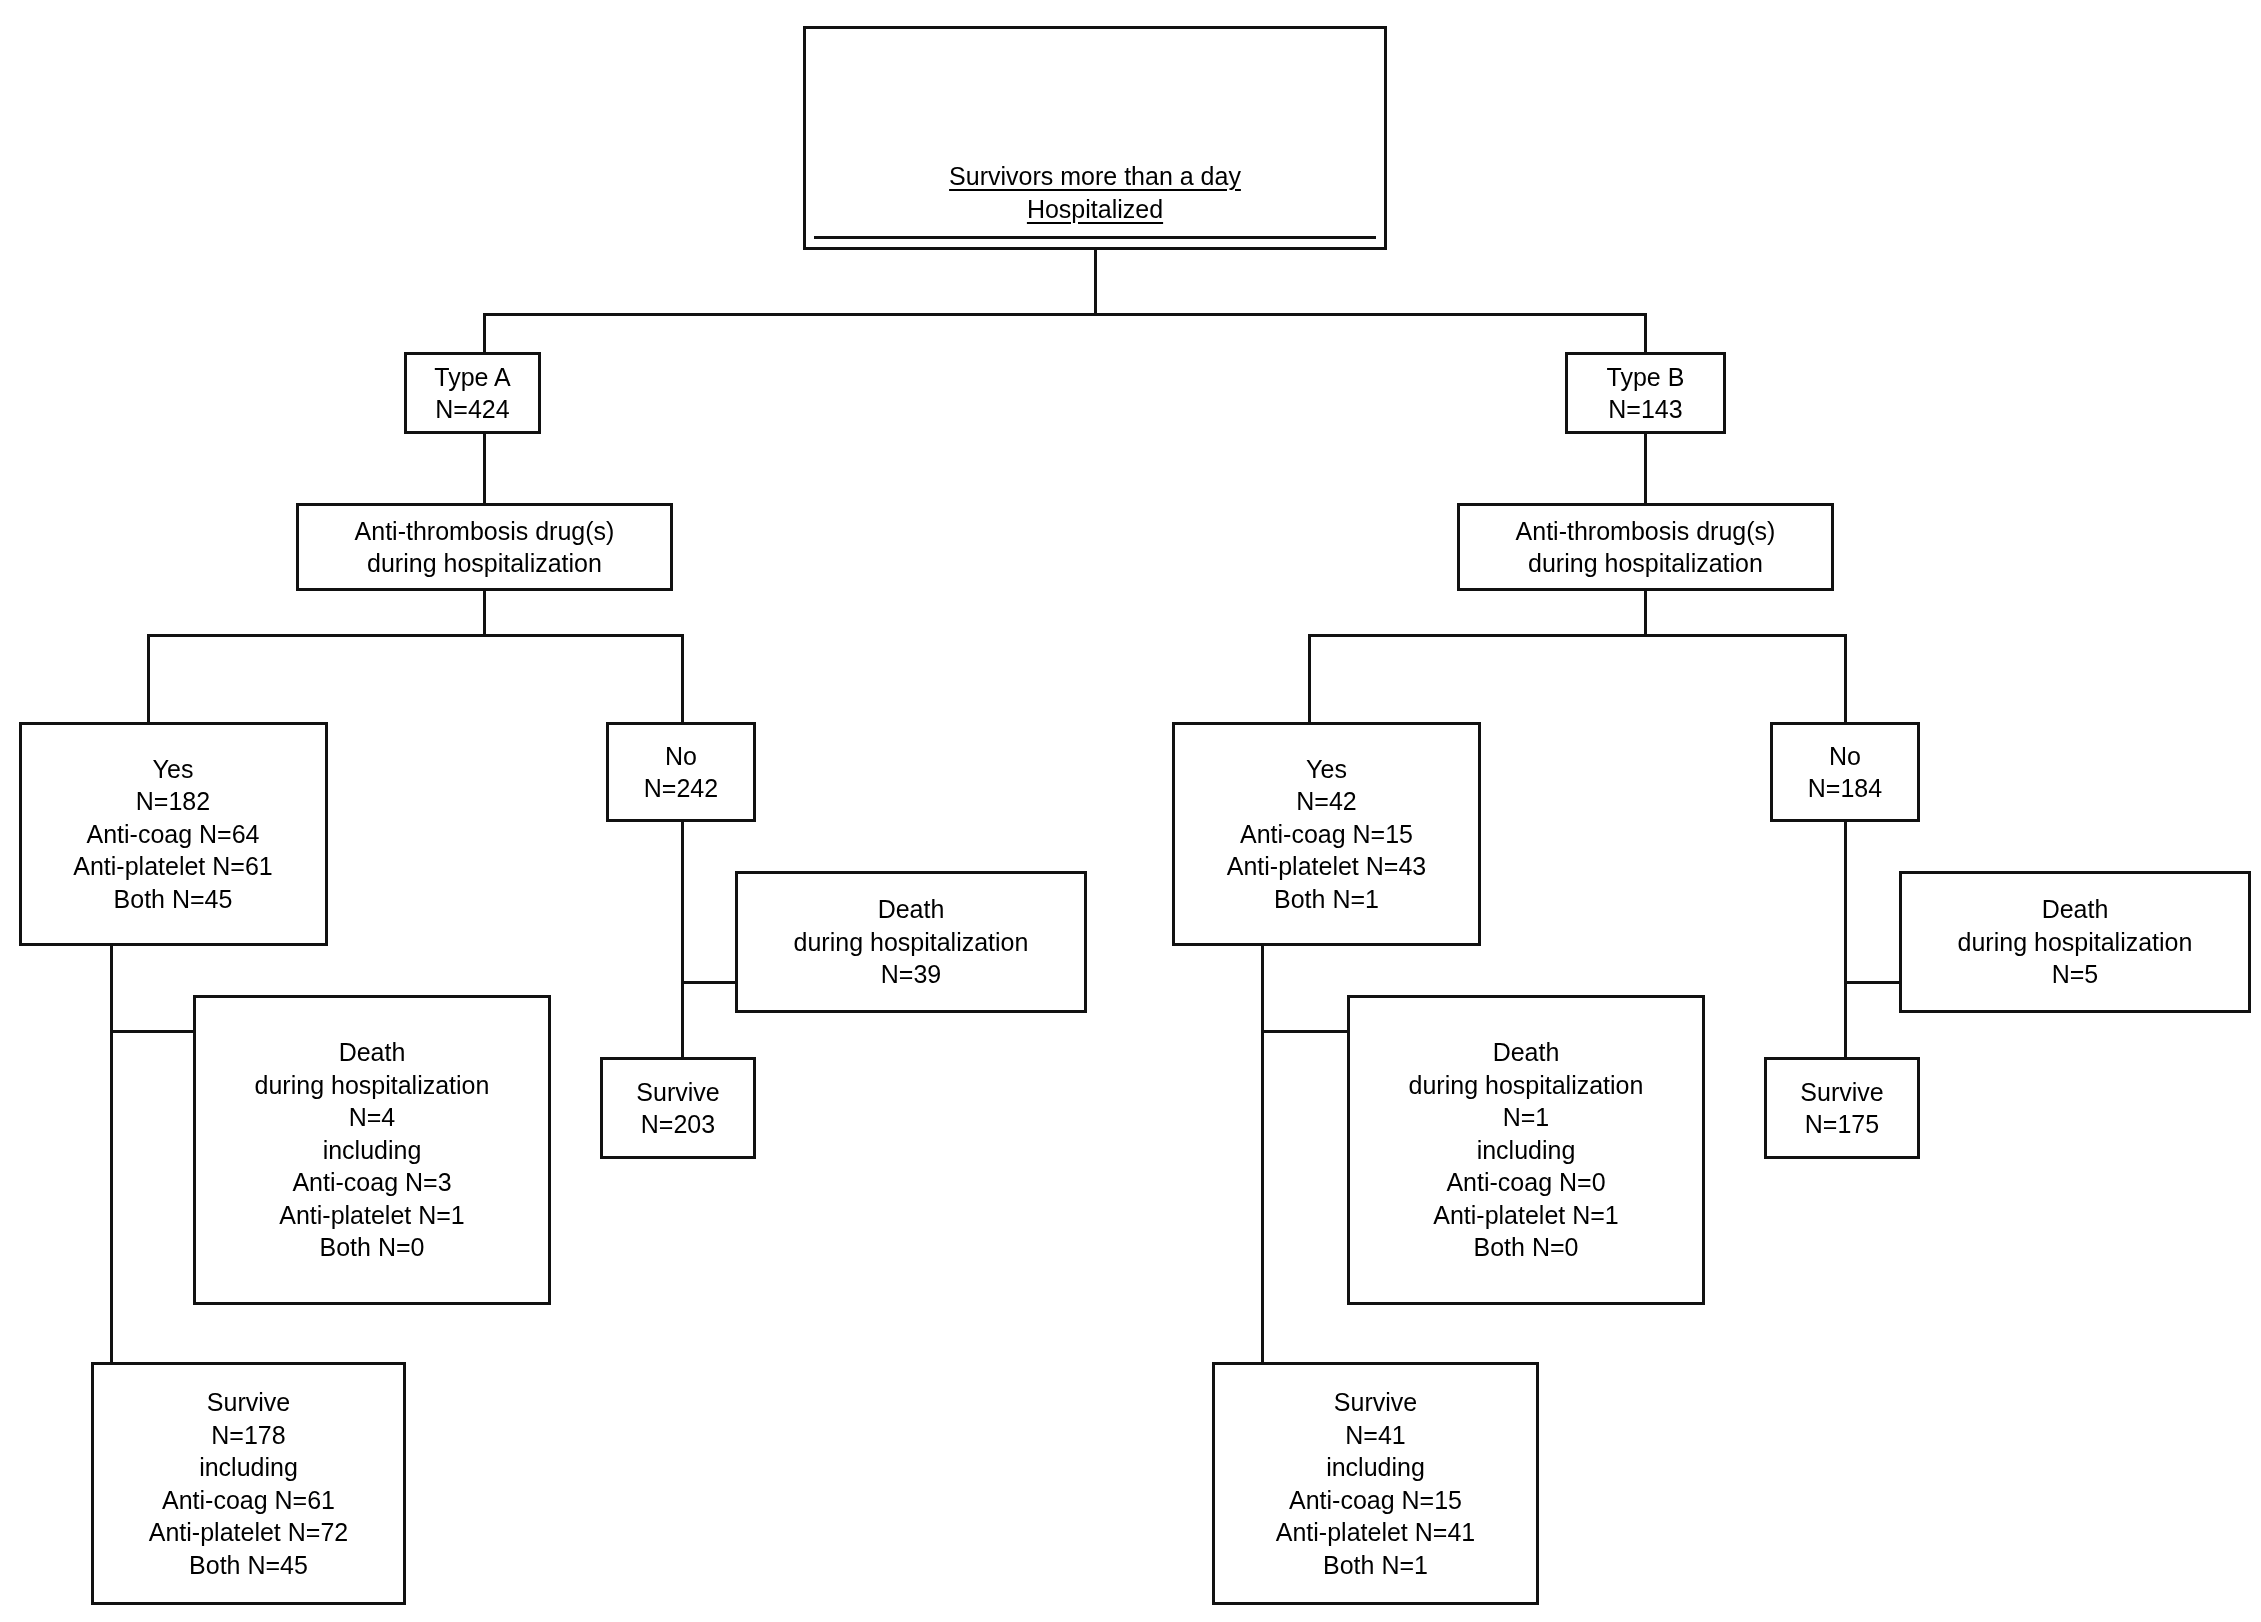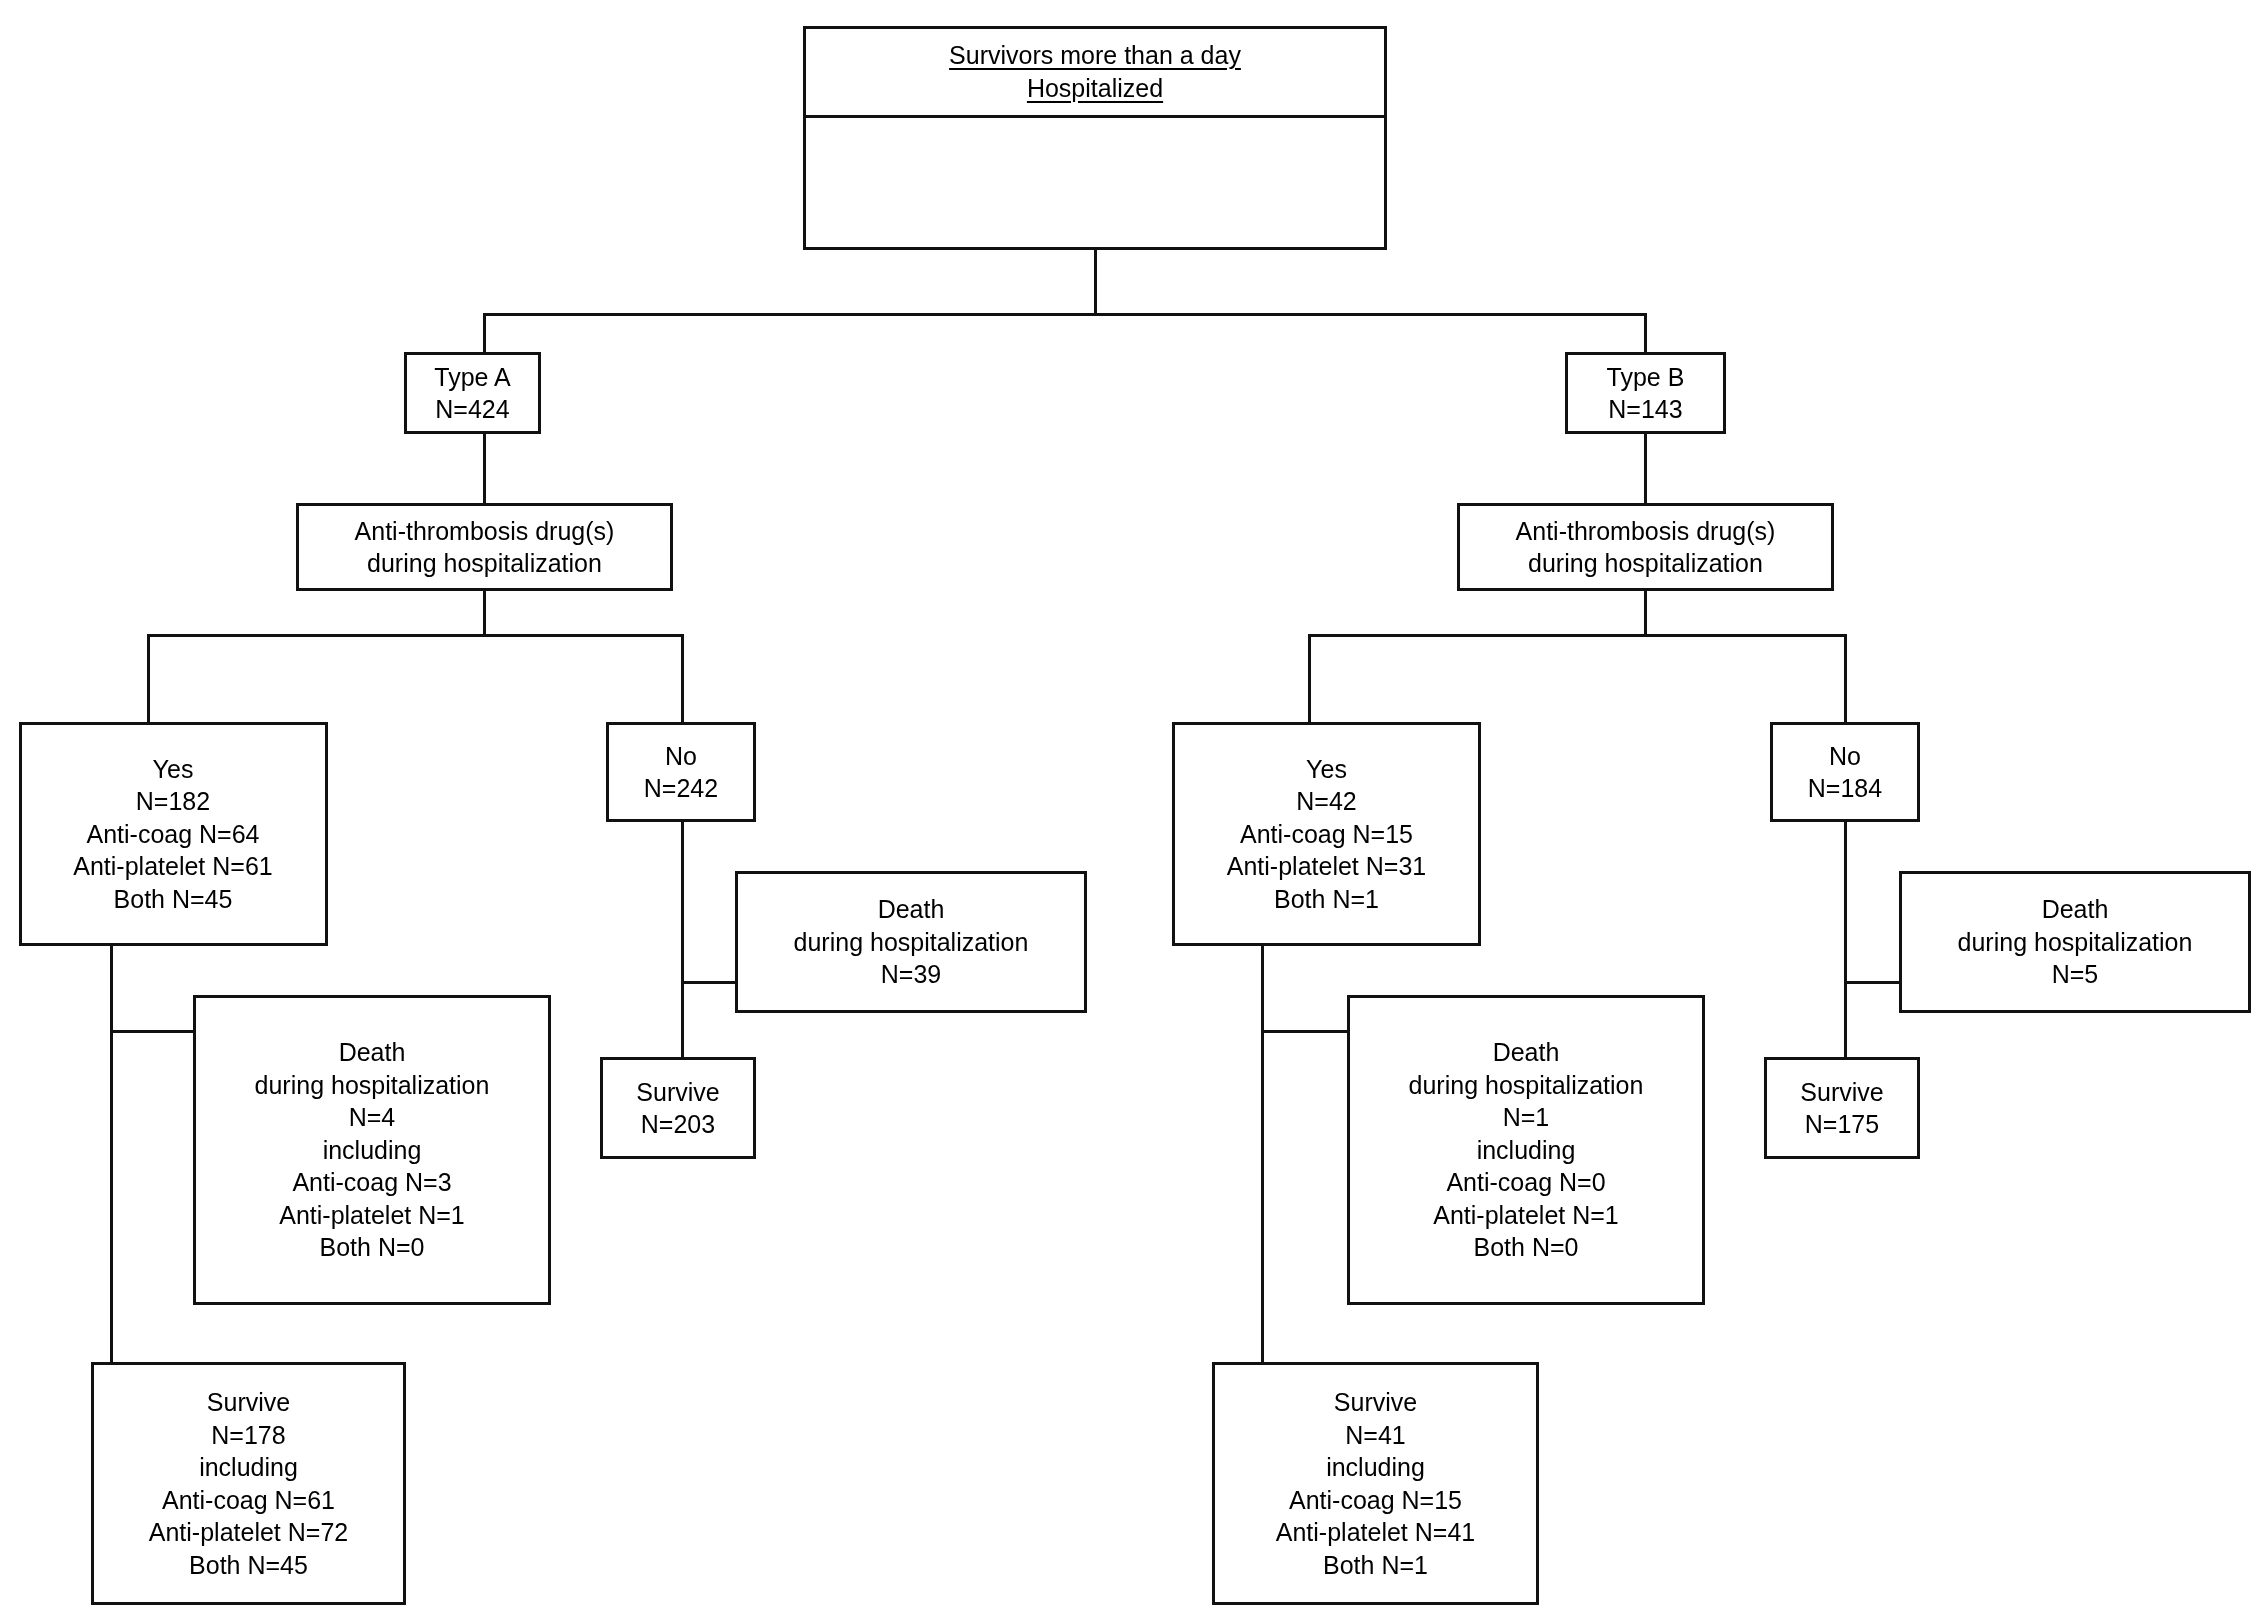--- a/index.html
+++ b/index.html
@@ -21,21 +21,21 @@
     align-items:center;
     justify-content:center;
     text-align:center;
     color:#000000;
     font-size:25px;
     line-height:1.30;
     letter-spacing:0px;
     padding:3.7px 6.2px;
   }
   .node .ln{display:block;white-space:nowrap;}
-  .node.root{padding:0;justify-content:flex-start;}
+  .node.root{padding:8px;justify-content:flex-end;}
   .root .hdr{
     width:100%;
     box-sizing:border-box;
     border-bottom:3.1px solid #111111;
     padding:10px 0 11px 0;
     display:flex;flex-direction:column;align-items:center;
   }
   .root .hdr .ln{text-decoration:underline;text-underline-offset:3.7px;}
   .root .bdy{
     width:100%;
@@ -159,21 +159,21 @@
 
   <div class="node" style="left:1457px;top:503px;width:377px;height:88px;">
     <span class="ln">Anti-thrombosis drug(s)</span>
     <span class="ln">during hospitalization</span>
   </div>
 
   <div class="node" style="left:1172px;top:722px;width:309px;height:224px;">
     <span class="ln">Yes</span>
     <span class="ln">N=42</span>
     <span class="ln">Anti-coag N=15</span>
-    <span class="ln">Anti-platelet N=31</span>
+    <span class="ln">Anti-platelet N=43</span>
     <span class="ln">Both N=1</span>
   </div>
 
   <div class="node" style="left:1347px;top:995px;width:358px;height:310px;">
     <span class="ln">Death</span>
     <span class="ln">during hospitalization</span>
     <span class="ln">N=1</span>
     <span class="ln">including</span>
     <span class="ln">Anti-coag N=0</span>
     <span class="ln">Anti-platelet N=1</span>

